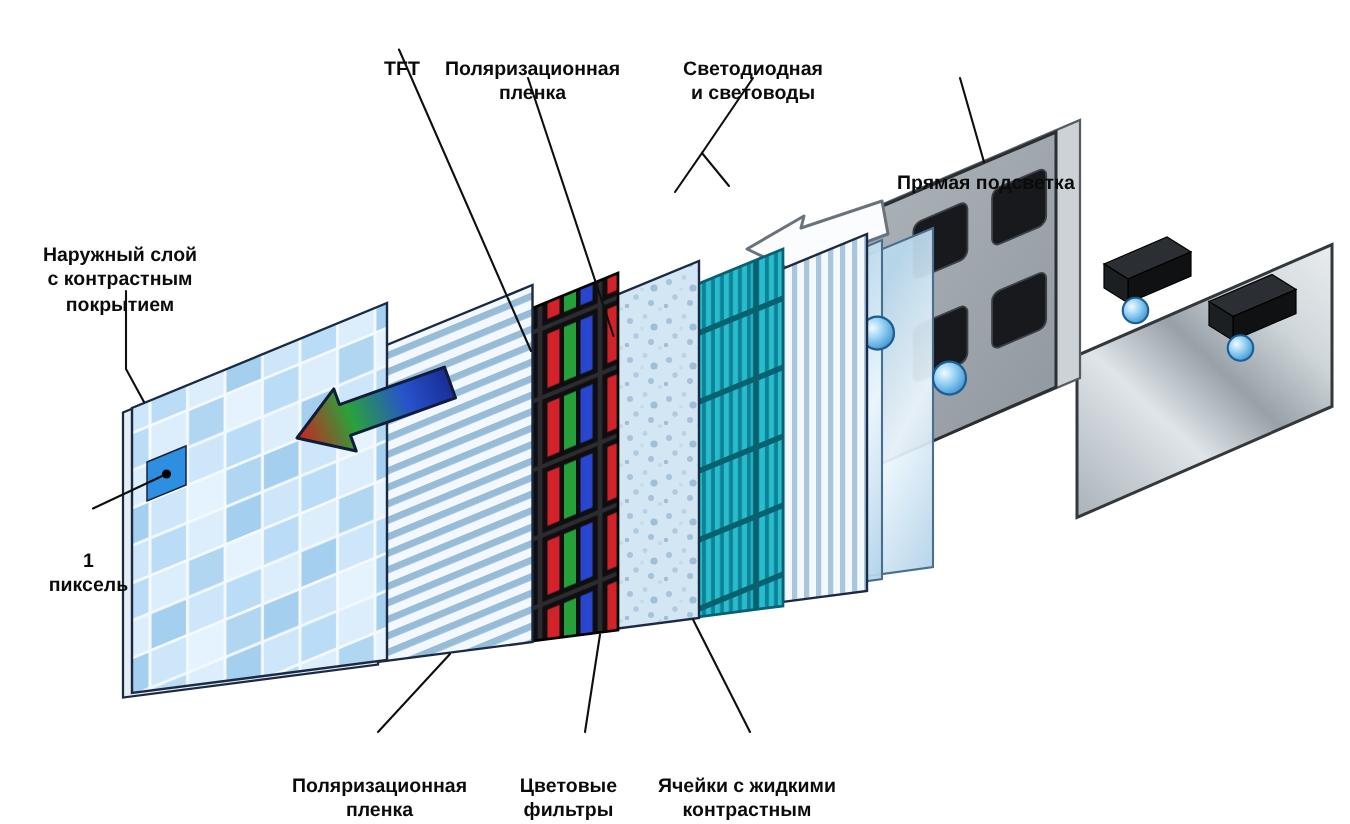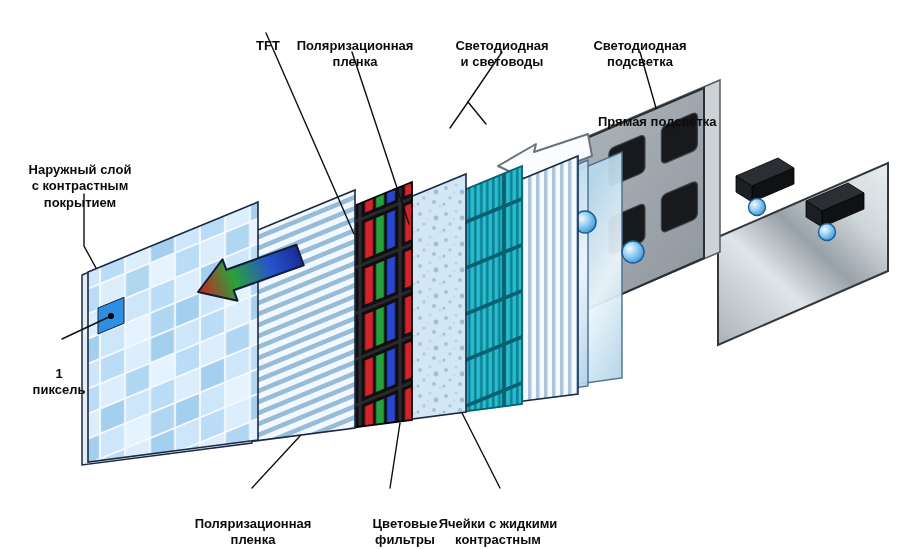--- a/index.html
+++ b/index.html
@@ -173,21 +173,20 @@
     <line x1="252" y1="488" x2="300" y2="436"></line>
     <line x1="390" y1="488" x2="400" y2="423"></line>
     <line x1="500" y1="488" x2="462" y2="413"></line>
   </g>
   <circle cx="111" cy="316" r="3" fill="#000"></circle>
 </svg>
 
 <div class="lbl" style="left:238px;top:14px;width:60px;">TFT</div>
 <div class="lbl" style="left:285px;top:14px;width:140px;">Поляризационная пленка</div>
 <div class="lbl" style="left:454px;top:14px;width:96px;">Светодиодная и световоды</div>
-<div class="lbl" style="left:590px;top:14px;width:100px;">Светодиодная подсветка</div>
 <div class="lbl nowrap" style="left:598px;top:90px;">Прямая подсветка</div>
 <div class="lbl" style="left:28px;top:138px;width:104px;">Наружный слой с контрастным покрытием</div>
 <div class="lbl" style="left:30px;top:342px;width:58px;">1 пиксель</div>
 <div class="lbl" style="left:188px;top:492px;width:130px;">Поляризационная пленка</div>
-<div class="lbl" style="left:368px;top:492px;width:74px;">Цветовые фильтры</div>
+<div class="lbl" style="left:342px;top:492px;width:74px;">Цветовые фильтры</div>
 <div class="lbl" style="left:432px;top:492px;width:132px;">Ячейки с жидкими контрастным</div>
 
 </div>
 
 </body></html>

